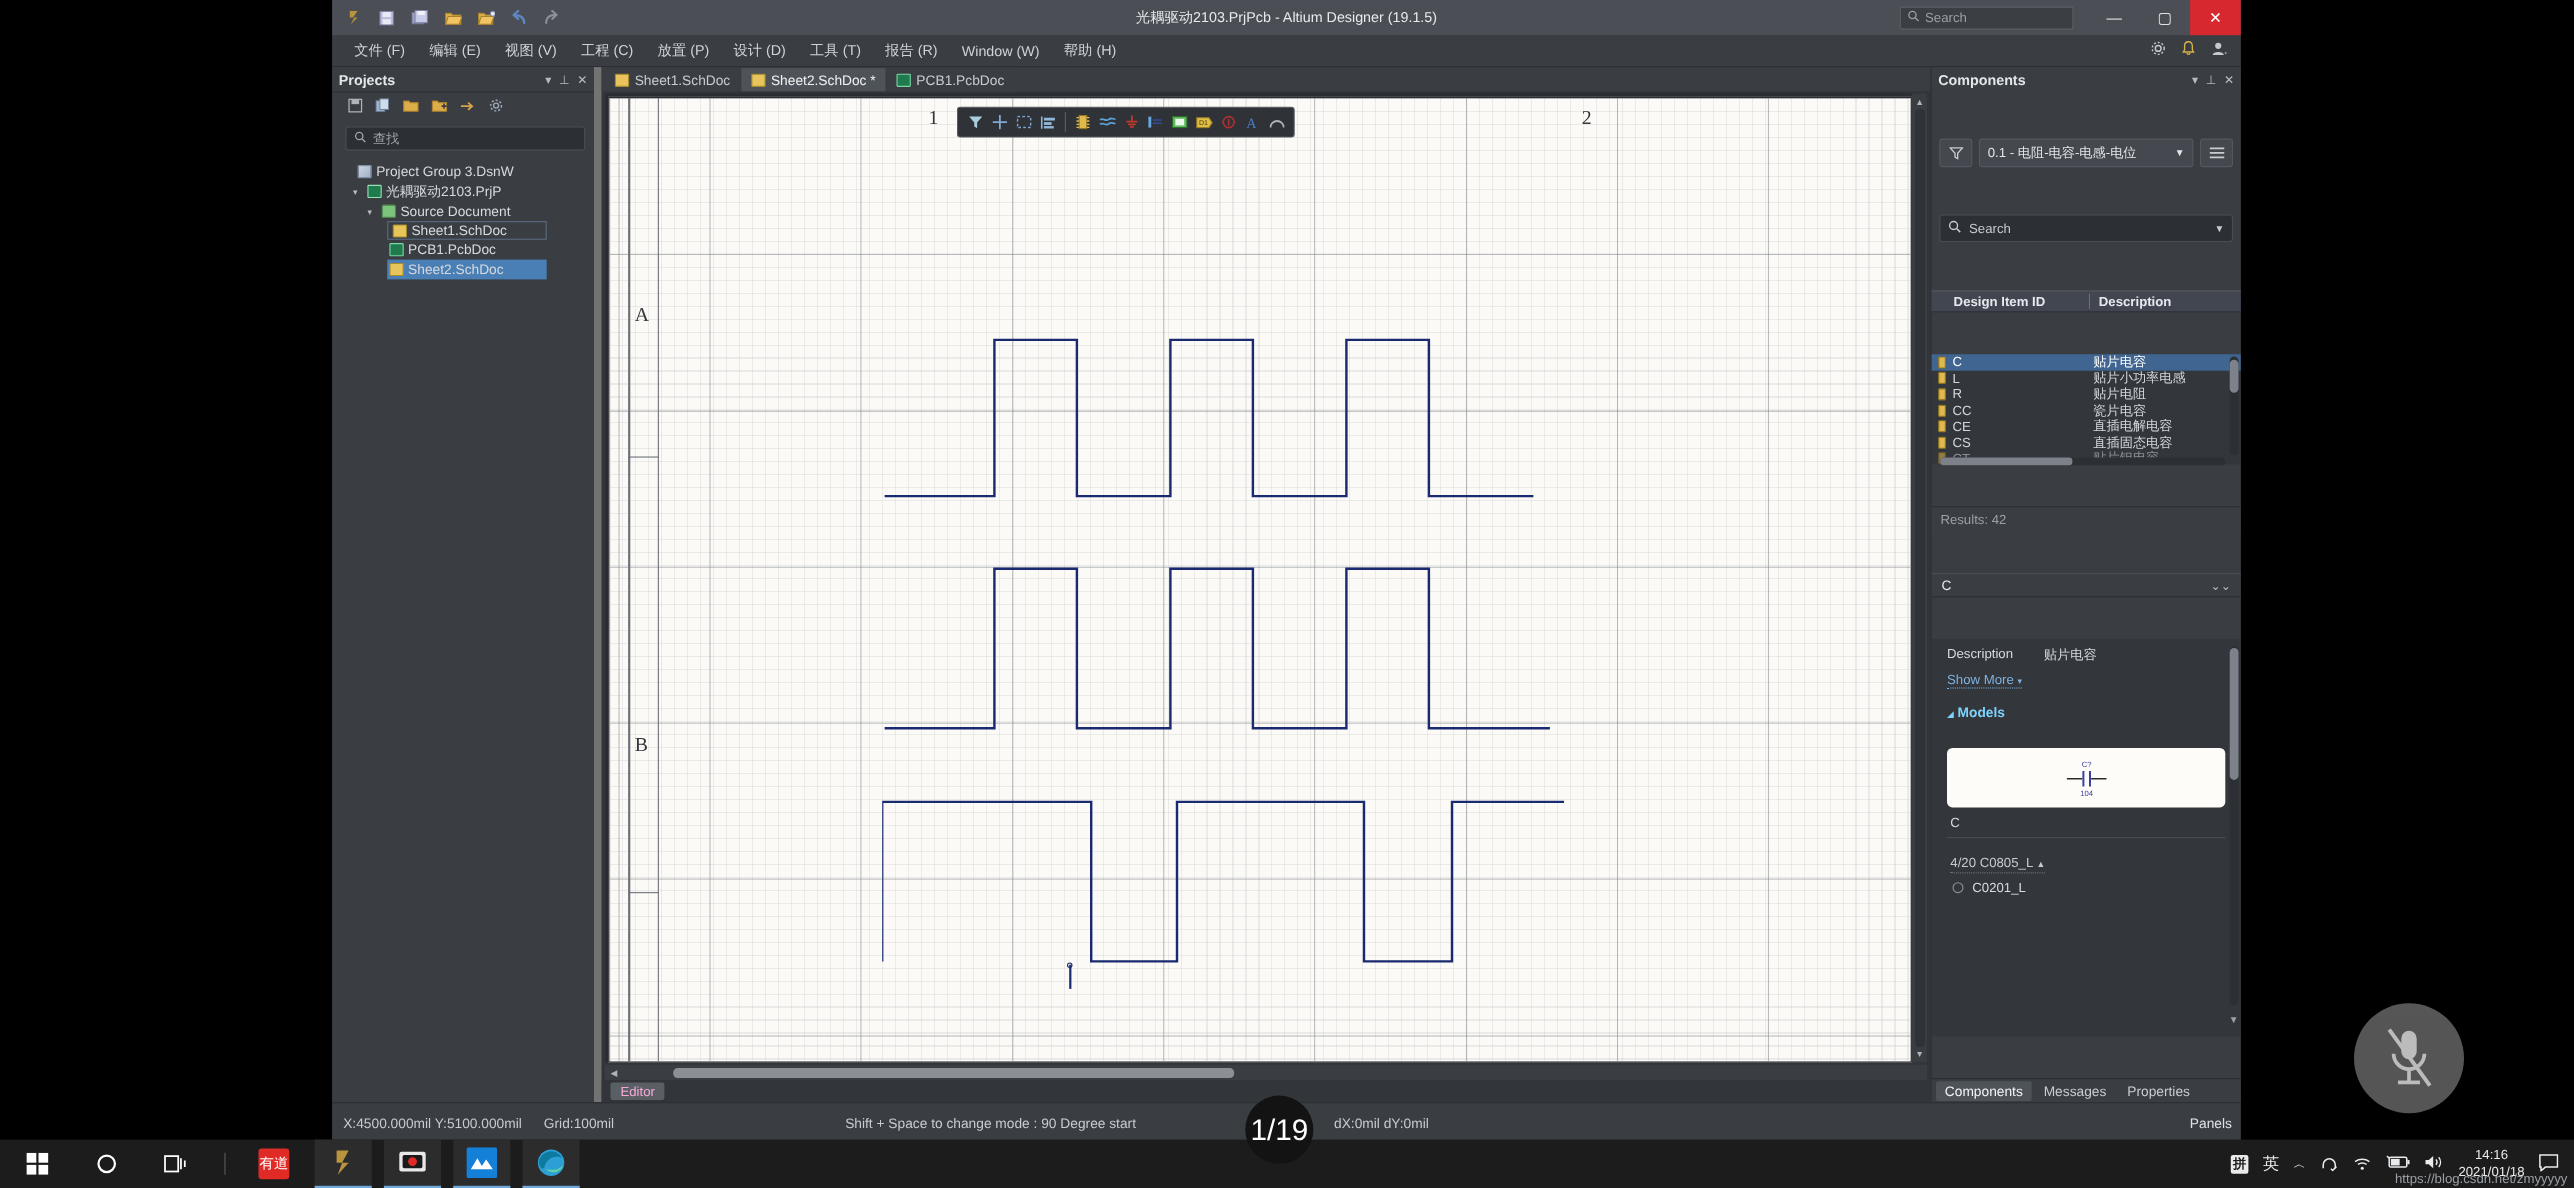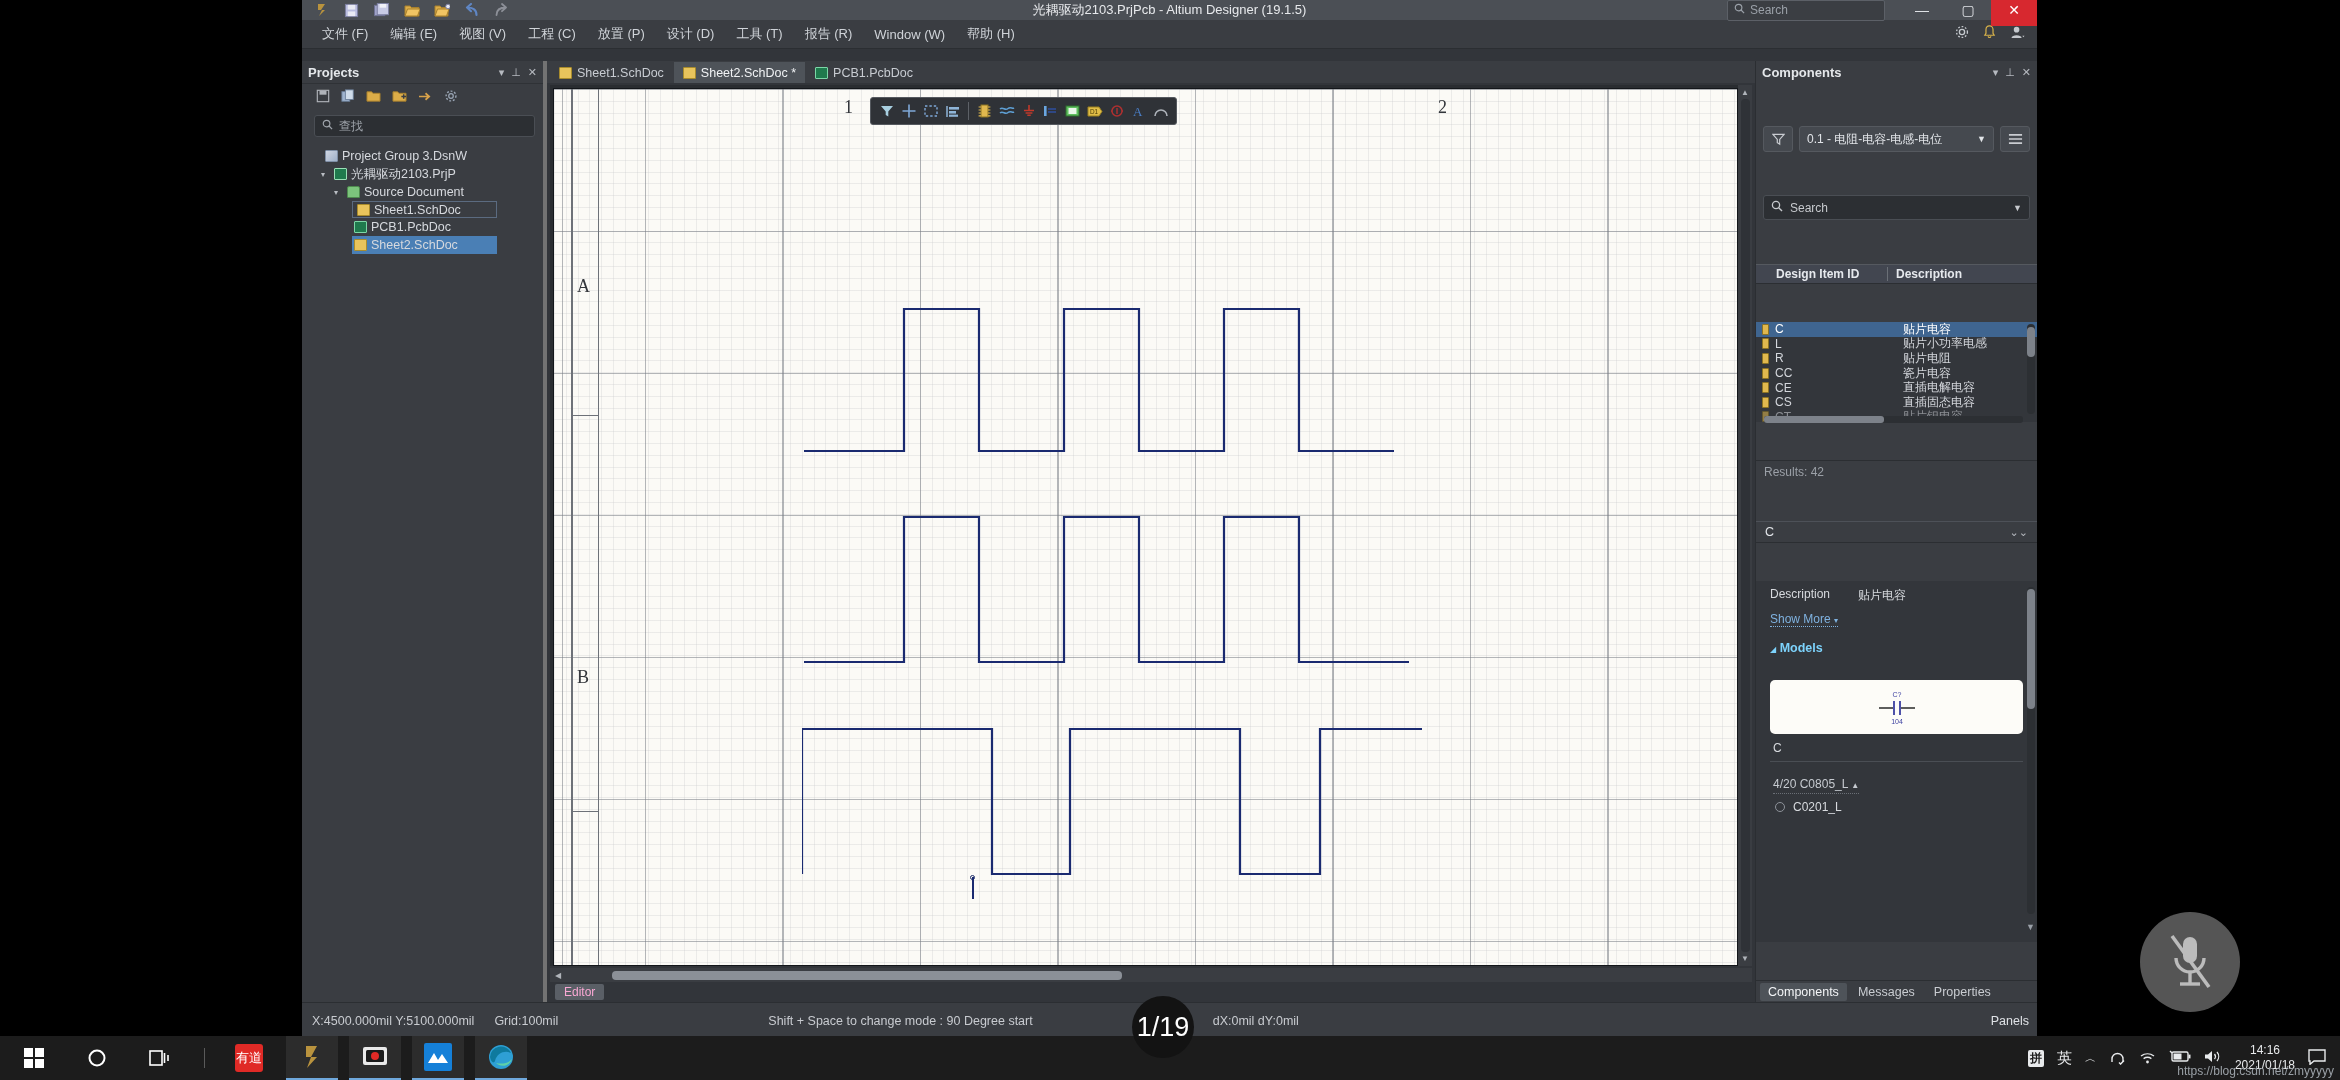--- a/index.html
+++ b/index.html
@@ -17,21 +17,21 @@
   
   .win {
     position: absolute; left: 302px; top: 0;
     width: 1735px; height: 1038px;
     background: #32353a;
     color: #c8cbd0;
   }
 
   
   .titlebar {
-    position: relative; height: 20px; background: #4b4f55;
+    position: relative; height: 32px; background: #4b4f55;
     display: flex; align-items: center;
   }
   .tb-icons { display: flex; align-items: center; gap: 9px; padding-left: 9px; }
   .tb-ic { width: 21px; height: 21px; display: flex; align-items: center; justify-content: center;
            font-size: 16px; line-height: 1; }
   .tb-title {
     position: absolute; left: 0; right: 0; text-align: center;
     font-size: 13px; color: #e7e9ec; pointer-events: none;
   }
   .tb-right { margin-left: auto; display: flex; align-items: center; padding-right: 0; }
@@ -49,21 +49,21 @@
     height: 29px; background: #3a3d42; display: flex; align-items: center;
     padding-left: 10px; gap: 2px; border-bottom: 1px solid #2b2e32;
   }
   .menu-item { font-size: 13px; color: #cfd3d8; padding: 3px 10px; border-radius: 2px; white-space: nowrap; }
 
   
   .body { position: absolute; left:0; top: 61px; right: 0; bottom: 36px; display: flex; }
 
   
   .leftpanel { width: 245px; background: #3a3d42; display: flex; flex-direction: column;
-               border-right: 4px solid #737373; }
+               border-right: 7px solid #737373; }
   .panel-head { height: 22px; display: flex; align-items: center; padding: 0 6px;
                 background: #3a3d42; }
   .panel-title { font-size: 13px; font-weight: bold; color: #e4e7ea; }
   .panel-head-btns { margin-left: auto; display: flex; gap: 7px; font-size: 11px; color: #b6bac0; }
   .lp-toolbar { height: 28px; display: flex; align-items: center; gap: 11px; padding: 0 14px;
                 border-top: 1px solid #2f3236; }
   .lp-toolbar .tic { font-size: 14px; color: #9fb4cf; }
   .lp-search { margin: 4px 8px 4px 12px; height: 22px; background: #2c2f33; border: 1px solid #4a4e54;
                border-radius: 3px; display: flex; align-items: center; gap: 6px; padding: 0 7px;
                font-size: 12px; color: #9fa4ab; }
@@ -138,21 +138,21 @@
             display: flex; align-items: center; justify-content: center; font-size: 13px; color: #c9ccd1; }
   .rp-select { flex: 1; height: 26px; background: #45494f; border: 1px solid #55595f; border-radius: 3px;
                display: flex; align-items: center; padding: 0 7px; font-size: 12px; color: #e2e5e9; }
   .rp-select .cv { margin-left: auto; font-size: 9px; }
   .rp-search { margin: 0 7px 6px 7px; height: 25px; background: #2c2f33; border: 1px solid #4a4e54;
                border-radius: 3px; display: flex; align-items: center; gap: 7px; padding: 0 7px;
                font-size: 12px; color: #c7cace; }
   .rp-search .cv { margin-left: auto; font-size: 9px; }
   .tbl-head { display: flex; background: #424650; border-top: 1px solid #55595f; border-bottom: 1px solid #2b2e32;
               height: 20px; align-items: center; font-size: 12px; font-weight: bold; color: #e6e9ed; }
-  .th1 { width: 132px; padding-left: 20px; border-right: 1px solid #6a6f76; }
+  .th1 { width: 144px; padding-left: 20px; border-right: 1px solid #6a6f76; }
   .th2 { padding-left: 8px; }
   .tbl-body { background: #33363b; position: relative; }
   .crow { display: flex; align-items: center; height: 14.6px; font-size: 12px; color: #d4d7dc; }
   .crow.sel { background: #3f6590; color: #fff; }
   .chip { width: 7px; height: 11px; background: #e0b84e; border: 1px solid #8e7423; margin: 0 6px 0 6px; flex: none;
           border-radius: 1px; }
   .cid { width: 128px; }
   .results { font-size: 12px; color: #9ba0a7; padding: 4px 0 4px 8px; background: #3a3d42;
              border-top: 1px solid #2b2e32; }
   .detail-head { height: 22px; display: flex; align-items: center; padding: 0 9px; font-size: 12.5px;

